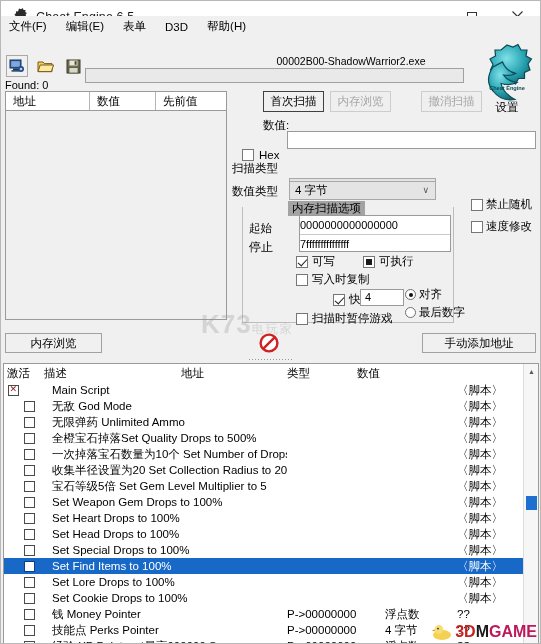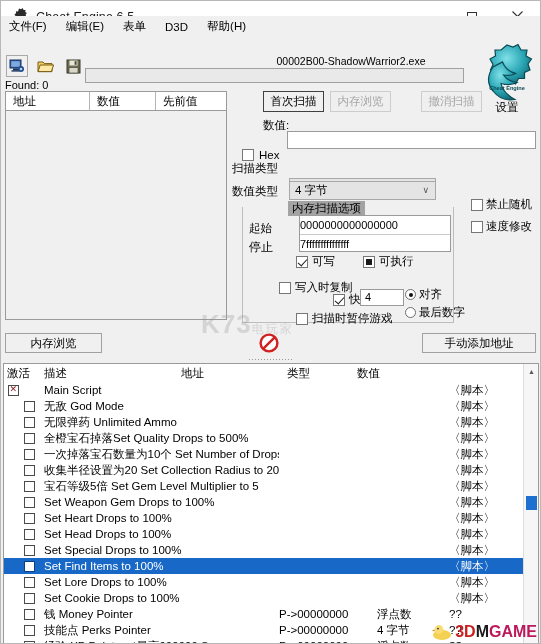--- a/index.html
+++ b/index.html
@@ -180,21 +180,21 @@
   .addr-line {
     font-size: 11px; text-align: left; padding-right: 4px;
     font-family: "Liberation Sans", sans-serif; line-height: 18px;
   }
   .addr-line.sep { border-top: 1px solid #c9c9c9; }
 
   .opt { position: absolute; display: flex; align-items: center; }
   .opt .lbl { font-size: 11.5px; margin-left: 4px; white-space: nowrap; }
   .o-write  { left: 295px; top: 253px; }
   .o-exec   { left: 362px; top: 253px; }
-  .o-copy   { left: 278px; top: 271px; margin-top: 8px; }
+  .o-copy   { left: 295px; top: 271px; }
   .o-fast   { left: 295px; top: 291px; margin-left: 37px; }
   .o-pause  { left: 295px; top: 310px; }
   .fast-input {
     position: absolute; left: 359px; top: 288px; width: 44px; height: 17px;
     background: #fff; border: 1px solid #9a9a9a;
     font-size: 11px; line-height: 15px; padding-left: 4px;
   }
   .radio {
     width: 11px; height: 11px; border: 1px solid #6f6f6f; border-radius: 50%;
     background: #fff; position: relative; flex: 0 0 auto;
@@ -260,21 +260,21 @@
   .ct-row.selected .rowcb { border-color: #0b3f86; }
   .ct-cb-cell { width: 40px; display: flex; align-items: center; }
   .rowcb {
     width: 11px; height: 11px; border: 1px solid #4a4a4a; background: #fff;
     position: relative; flex: 0 0 auto;
   }
   .rowcb.x::after {
     content: "\2715"; position: absolute; left: 0.5px; top: -2px;
     font-size: 9px; line-height: 11px; color: #8a2020;
   }
-  .ct-desc { width: 235px; overflow: hidden; text-overflow: clip; }
+  .ct-desc { width: 235px; overflow: hidden; text-overflow: clip; margin-left: 8px; }
   .ct-addr { width: 98px; }
   .ct-type { width: 72px; }
   .ct-val  { width: 80px; }
 
   .indent0 .ct-cb-cell { padding-left: 4px; }
   .indent1 .ct-cb-cell { padding-left: 20px; }
 
   
   .vscroll {
     position: absolute; right: 0; top: 0; width: 15px; height: 279px;

